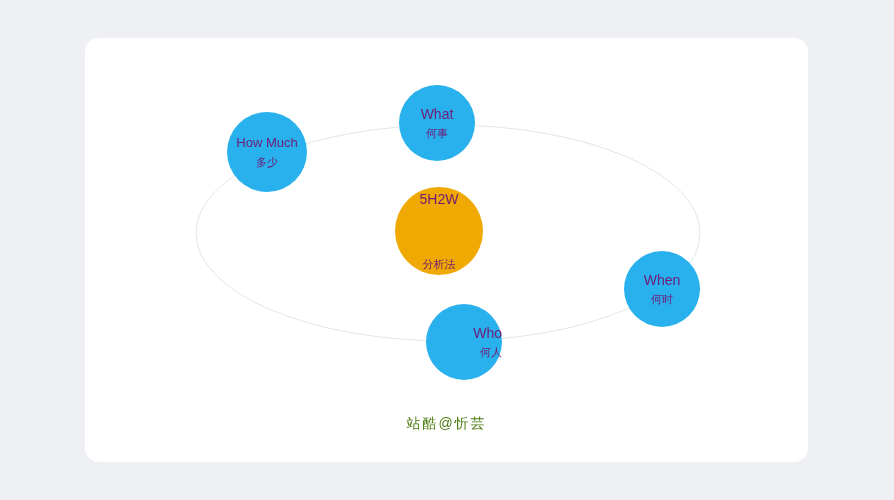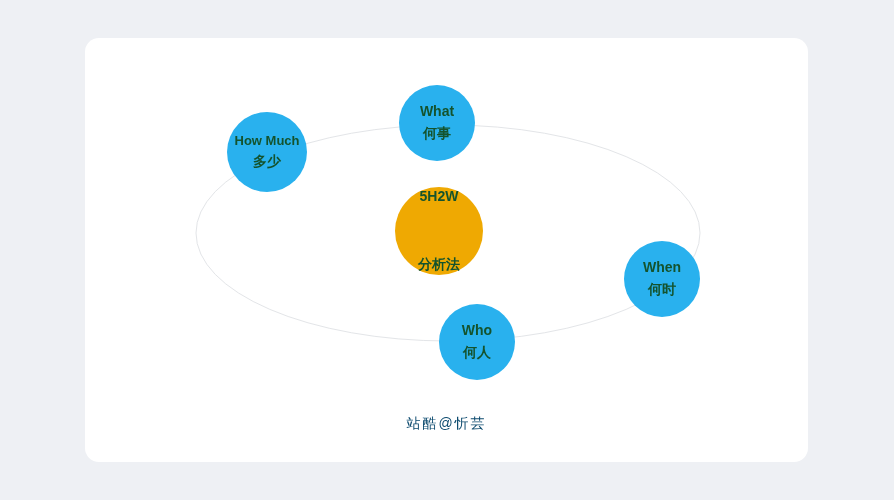--- a/index.html
+++ b/index.html
@@ -25,47 +25,46 @@
     z-index: 2;
     pointer-events: none;
   }
   .node {
     position: absolute;
     border-radius: 50%;
     display: flex;
     flex-direction: column;
     align-items: center;
     justify-content: center;
-    color: #14532d;
+    color: #701a75;
     text-align: center;
     z-index: 3;
     line-height: 1.55;
-    font-weight: bold;
   }
   .node-blue { width: 76px; height: 76px; background: #29b1ee; }
   .node-center { width: 88px; height: 88px; background: #efa902; }
   .node .en { font-size: 14px; white-space: nowrap; }
-  .node .zh { font-size: 14px; white-space: nowrap; }
+  .node .zh { font-size: 11px; white-space: nowrap; }
   .node-how-much { width: 80px; height: 80px; }
   .node-how-much .en { font-size: 13px; }
   
   .node-what     { left: 399px; top: 85px;  }
   .node-why      { left: 578px; top: 108px; }
   .node-how-much { left: 227px; top: 112px; }
   .node-how      { left: 178px; top: 227px; }
-  .node-when     { left: 624px; top: 241px; }
+  .node-when     { left: 624px; top: 251px; }
   .node-where    { left: 304px; top: 302px; }
-  .node-who      { left: 439px; top: 304px; }
+  .node-who      { left: 426px; top: 304px; align-items: flex-end; }
   .node-center   { left: 395px; top: 187px; gap: 46px; }
   .watermark {
     position: absolute;
     left: 85px; top: 415px;
     width: 723px;
     text-align: center;
-    color: #0c4a6e;
+    color: #4d7c0f;
     font-size: 14px;
     letter-spacing: 2px;
     z-index: 3;
   }
 </style>
 </head>
 <body>
 
 <div class="stage">
 

